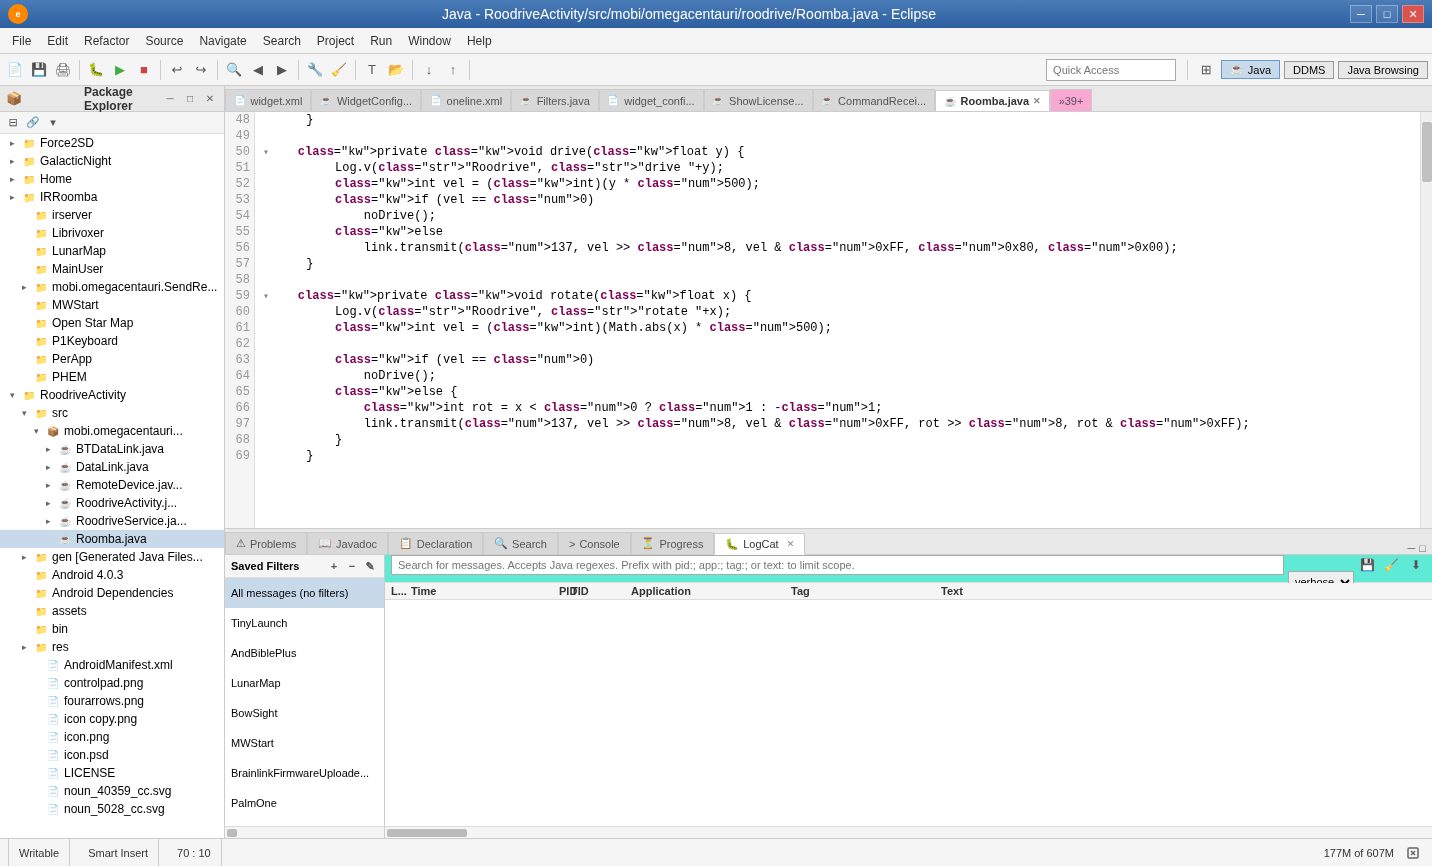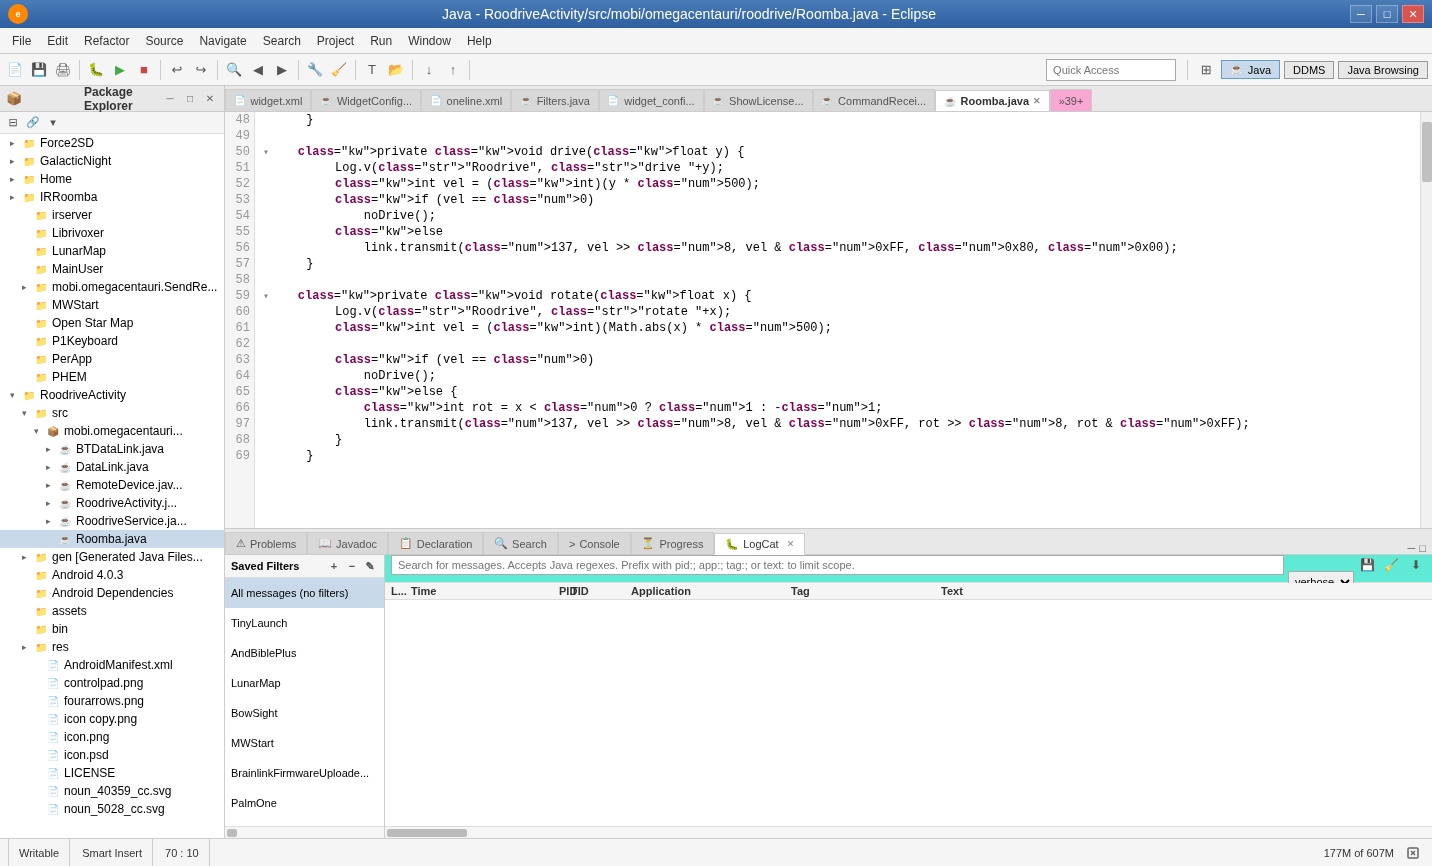--- a/index.html
+++ b/index.html
@@ -309,21 +309,21 @@
     
     #status-bar {
       background: #f5f5f5;
       border-top: 1px solid #ccc;
       height: 28px;
       display: flex;
       align-items: center;
       padding: 0 8px;
       font-size: 11px;
       color: #333;
-      gap: 2px;
+      gap: 8px;
     }
     .status-section {
       padding: 0 10px;
       border-right: 1px solid #ccc;
       height: 100%;
       display: flex;
       align-items: center;
     }
     .status-section:first-child { border-left: 1px solid #ccc; }
     .status-right { margin-left: auto; display: flex; align-items: center; gap: 8px; }

